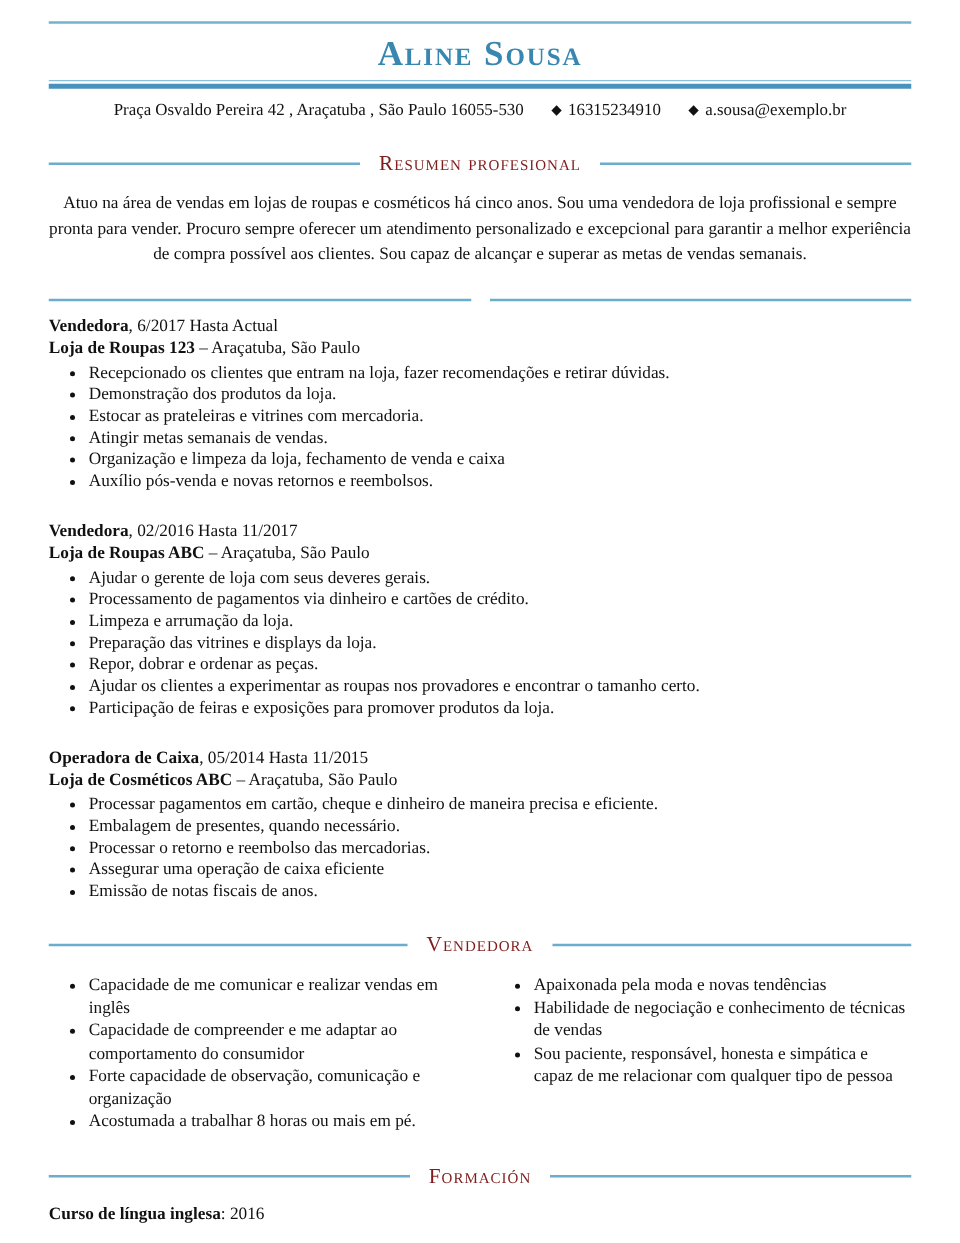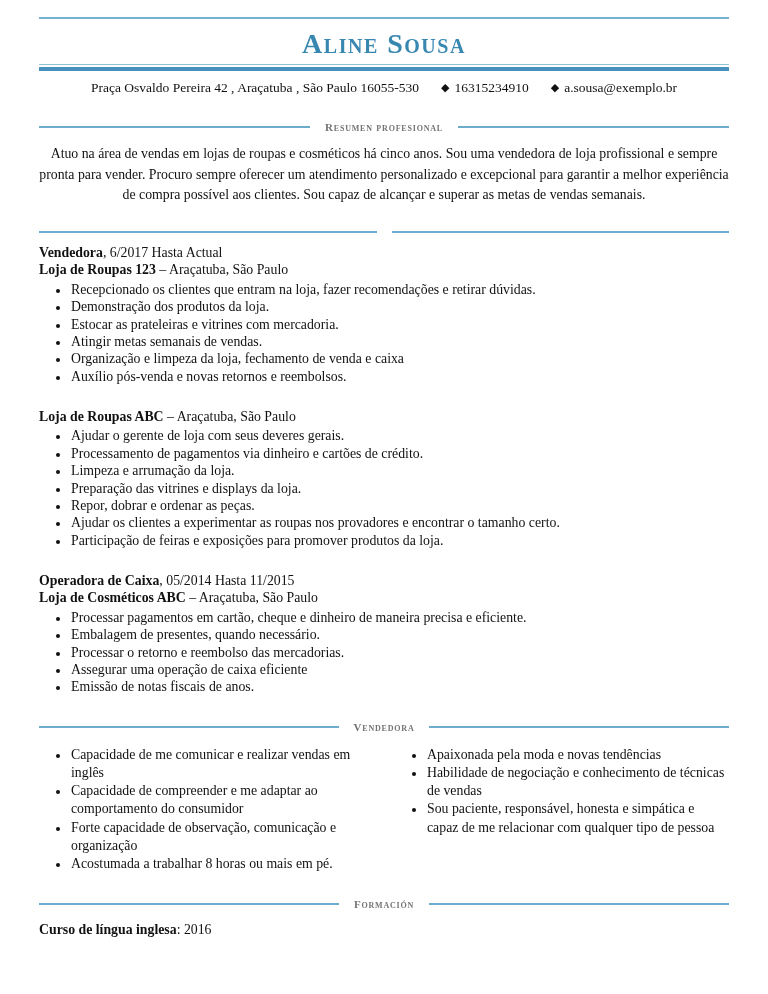--- a/index.html
+++ b/index.html
@@ -57,24 +57,24 @@
     margin-top: 25px;
     margin-bottom: 11px;
   }
   .section-head .rule {
     flex: 1;
     height: 0;
     border-top: 2px solid #6caccc;
   }
   .section-head .title {
     font-variant: small-caps;
-    font-weight: bold;
-    font-size: 11px;
+    font-weight: normal;
+    font-size: 17px;
     letter-spacing: 0.8px;
-    color: #737373;
+    color: #7f1d1d;
     white-space: nowrap;
   }
   
   .summary {
     margin: 0;
     font-size: 13.8px;
     line-height: 1.5;
     text-align: center;
   }
   .job { margin-bottom: 23px; }
@@ -127,20 +127,21 @@
       <li>Recepcionado os clientes que entram na loja, fazer recomendações e retirar dúvidas.</li>
       <li>Demonstração dos produtos da loja.</li>
       <li>Estocar as prateleiras e vitrines com mercadoria.</li>
       <li>Atingir metas semanais de vendas.</li>
       <li>Organização e limpeza da loja, fechamento de venda e caixa</li>
       <li>Auxílio pós-venda e novas retornos e reembolsos.</li>
     </ul>
   </div>
 
   <div class="job">
+    <div class="job-line"><span class="b">Vendedora</span><span>, 02/2016 Hasta 11/2017</span></div>
     <div class="job-line"><span class="b">Loja de Roupas ABC</span><span> – Araçatuba, São Paulo</span></div>
     <ul class="bullets">
       <li>Ajudar o gerente de loja com seus deveres gerais.</li>
       <li>Processamento de pagamentos via dinheiro e cartões de crédito.</li>
       <li>Limpeza e arrumação da loja.</li>
       <li>Preparação das vitrines e displays da loja.</li>
       <li>Repor, dobrar e ordenar as peças.</li>
       <li>Ajudar os clientes a experimentar as roupas nos provadores e encontrar o tamanho certo.</li>
       <li>Participação de feiras e exposições para promover produtos da loja.</li>
     </ul>

